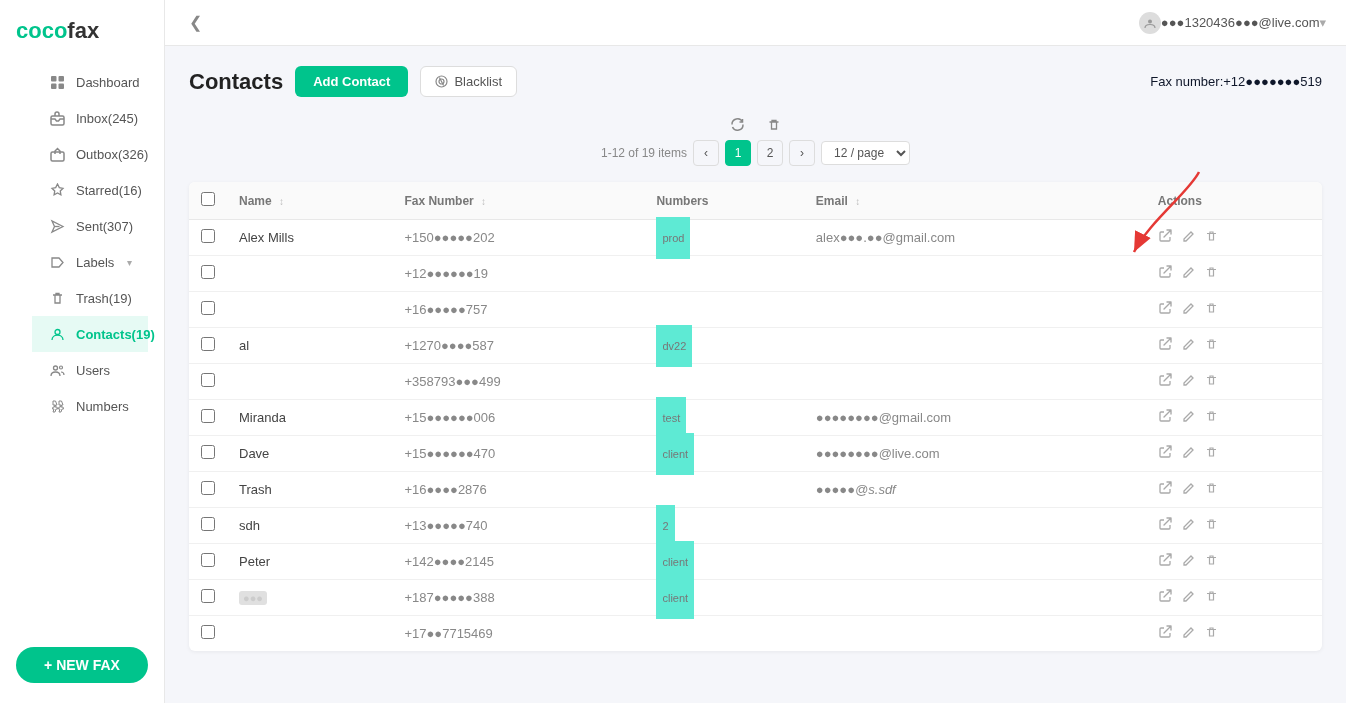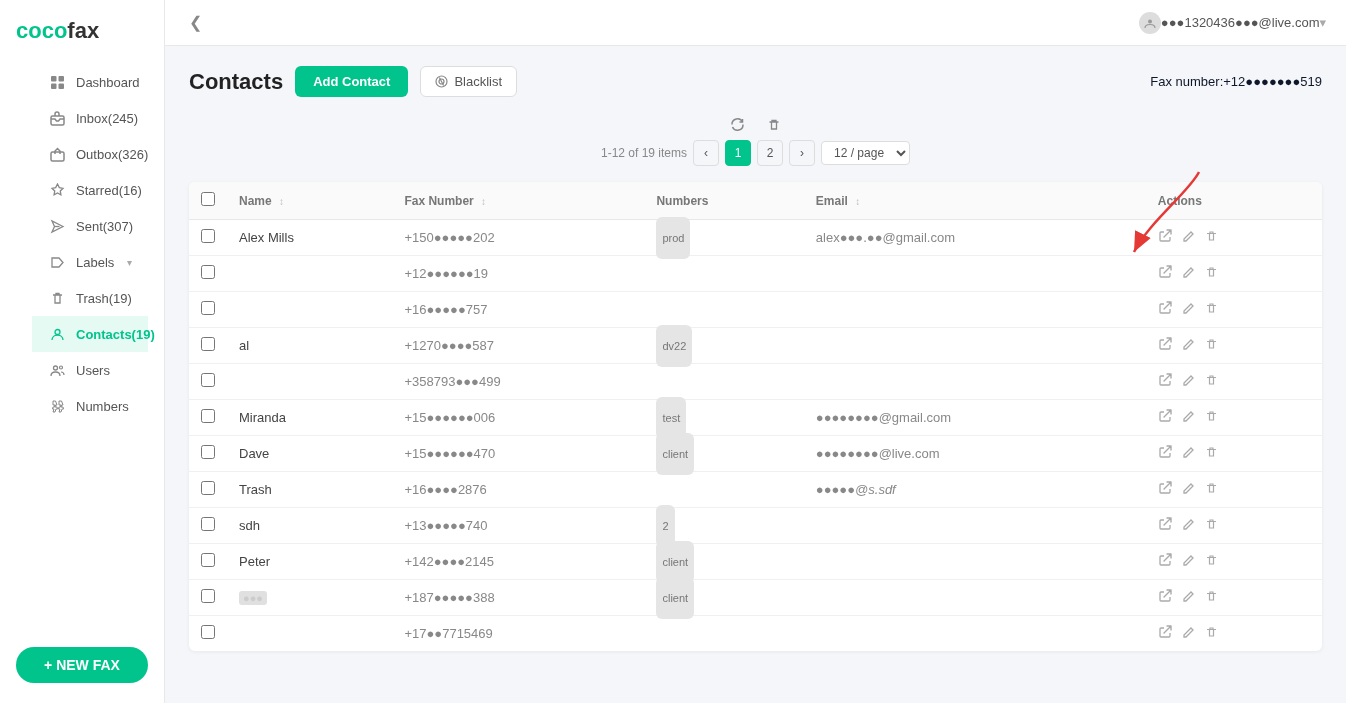--- a/index.html
+++ b/index.html
@@ -52,21 +52,21 @@
 
     
     .contacts-table { width: 100%; border-collapse: collapse; background: #fff; border-radius: 6px; overflow: hidden; box-shadow: 0 1px 4px rgba(0,0,0,0.06); }
     .contacts-table th { background: #fafafa; border-bottom: 1px solid #e8e8e8; padding: 10px 12px; text-align: left; font-size: 12px; color: #777; font-weight: 600; white-space: nowrap; }
     .contacts-table td { padding: 9px 12px; border-bottom: 1px solid #f0f0f0; font-size: 13px; color: #444; }
     .contacts-table tr:last-child td { border-bottom: none; }
     .checkbox { width: 14px; height: 14px; cursor: pointer; }
     .sort-icon { font-size: 10px; color: #bbb; margin-left: 4px; }
     .action-icons { display: flex; align-items: center; gap: 10px; }
     .action-icon { color: #aaa; cursor: pointer; font-size: 14px; }
-    .tag { font-size: 11px; color: #777; background: #e5e5e5; border-radius: 6px; padding: 15px 6px; }
+    .tag { font-size: 11px; color: #777; background: #5eead4; border-radius: 0; padding: 15px 6px; }
     .table-container { position: relative; }
 
     
     .red-arrow-svg { position: absolute; top: 30px; left: 960px; pointer-events: none; z-index: 10; }
   </style>
 </head>
 <body>
 
 <div class="sidebar">
   <div class="sidebar-logo">

